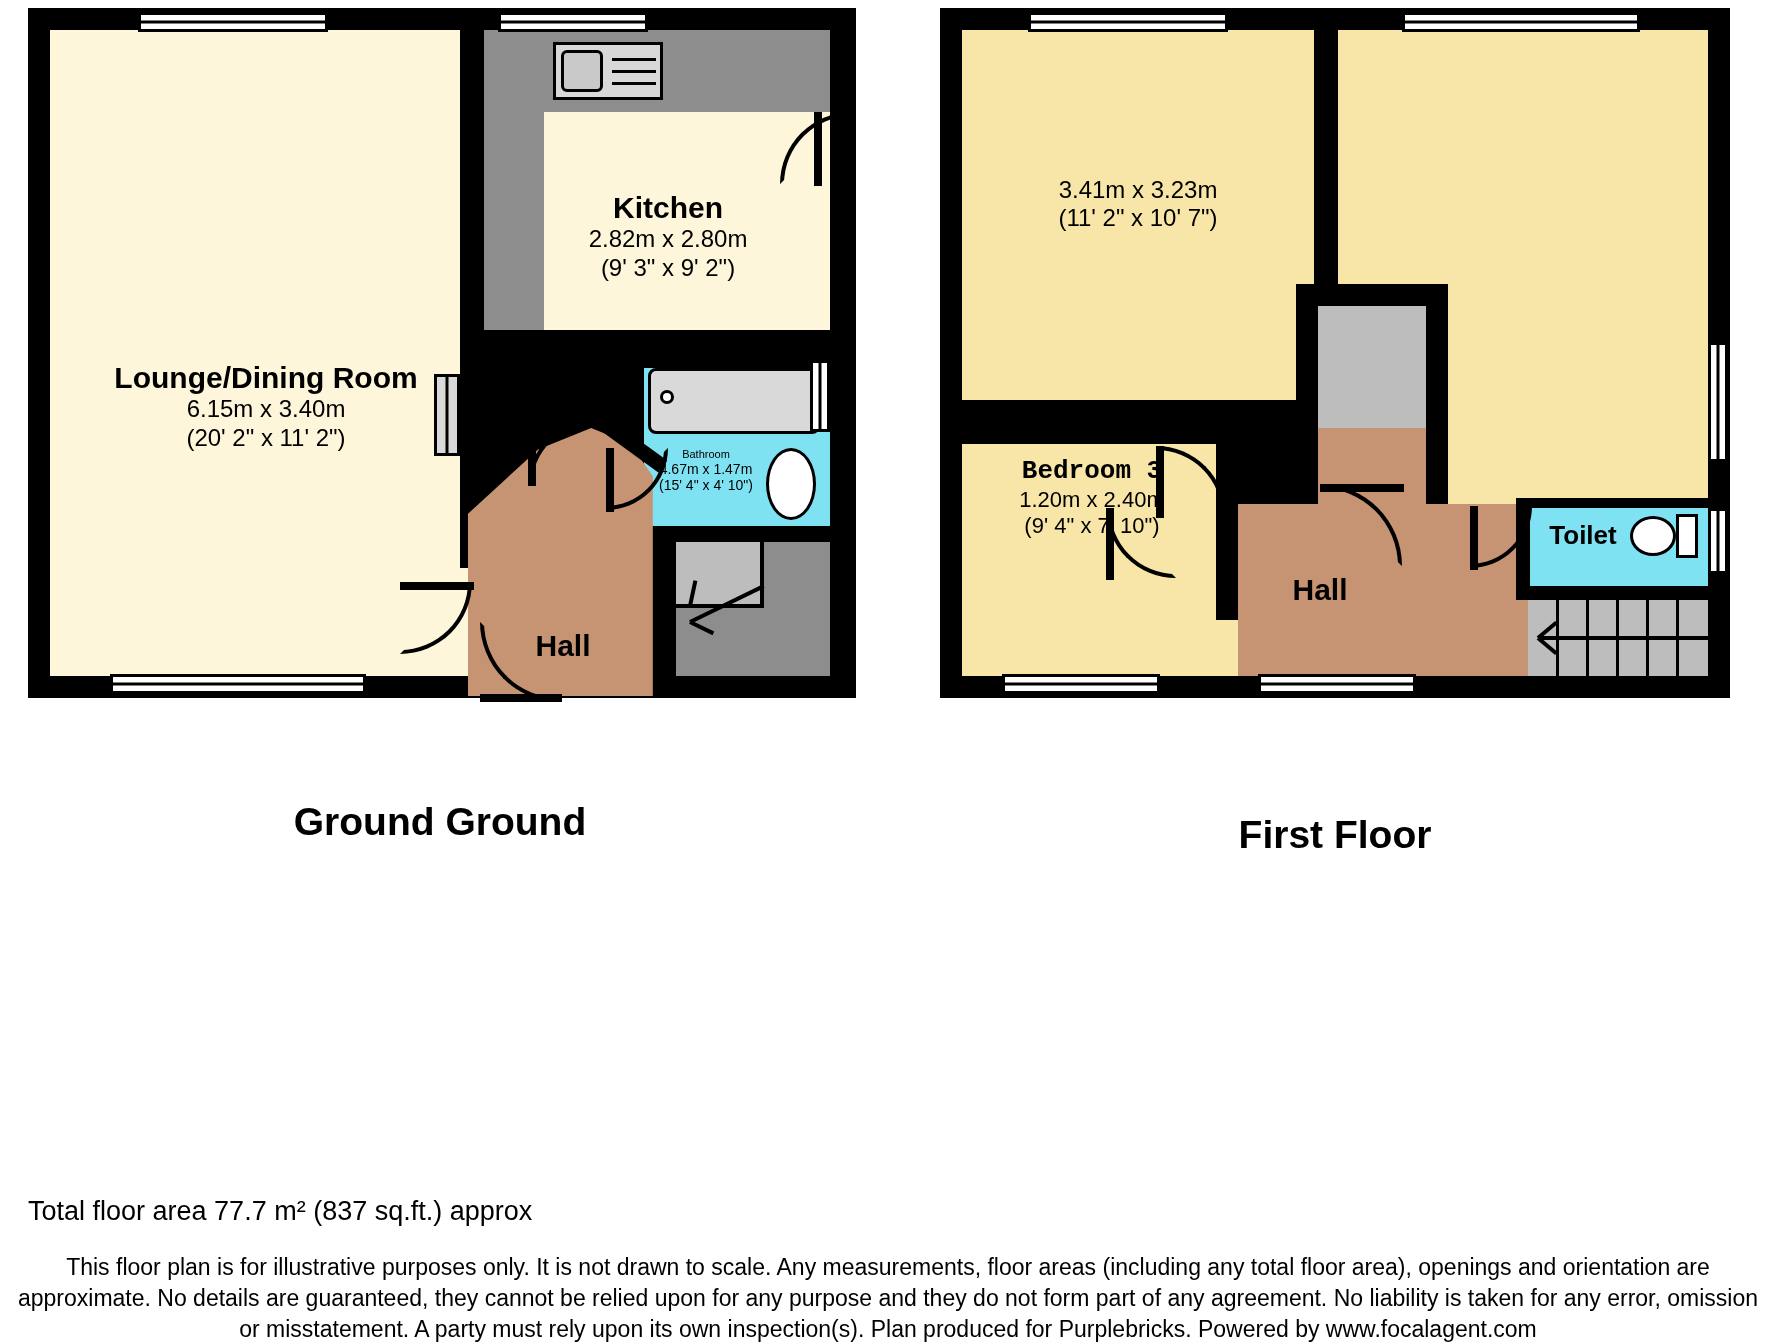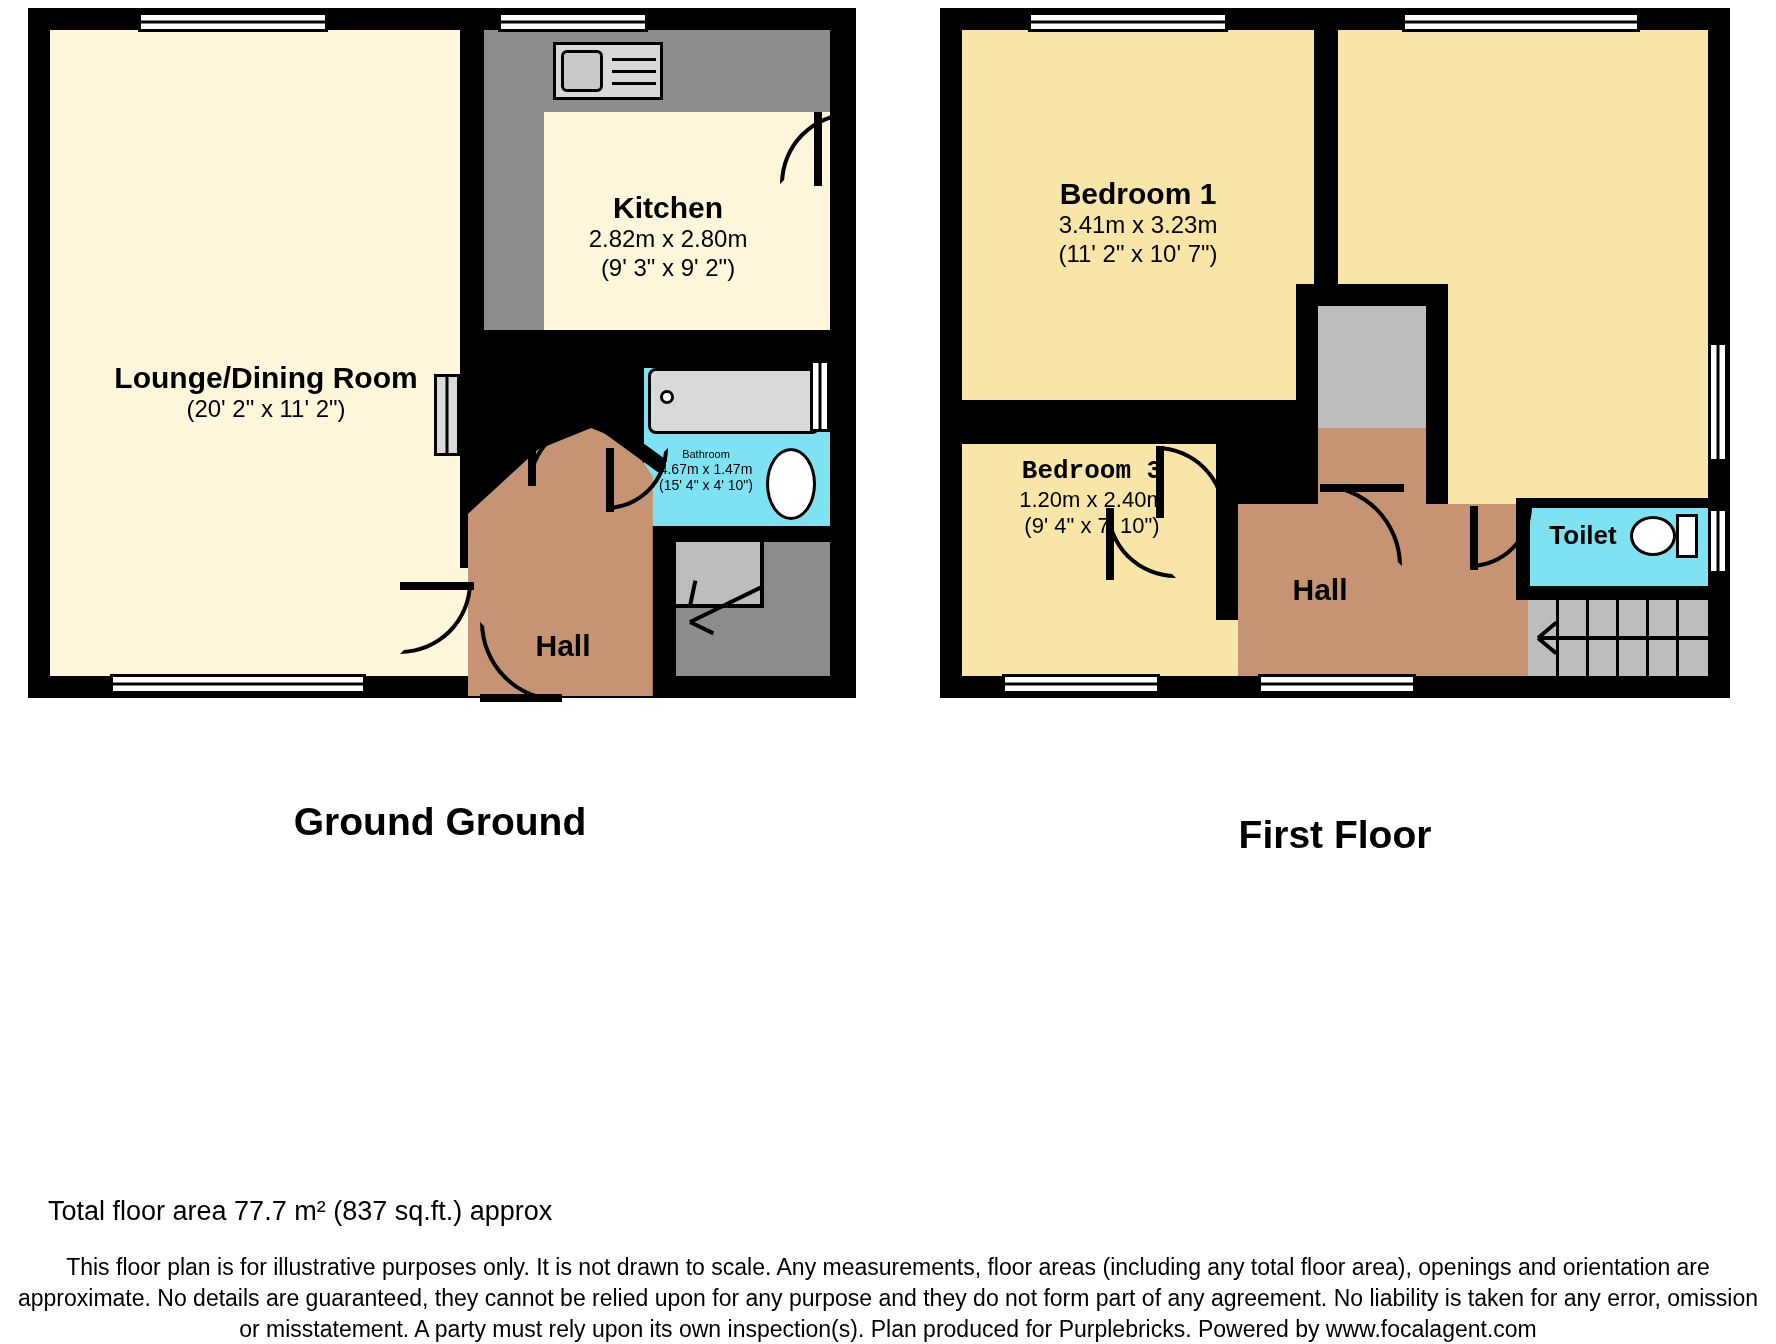--- a/index.html
+++ b/index.html
@@ -118,21 +118,20 @@
     background: #ffffff;
   }
 
   
   #total-area {
     position: absolute;
     left: 28px;
     top: 1196px;
     font-size: 27px;
     white-space: nowrap;
-    margin-left: 20px;
   }
   #disclaimer {
     position: absolute;
     left: 0;
     top: 1252px;
     width: 1776px;
     text-align: center;
     font-size: 23px;
     line-height: 1.35;
     padding: 0 10px;
@@ -206,20 +205,21 @@
     <div class="leaf" style="left:452px; top:686px; width:82px; height:8px;"></div>
 
     <div class="window" style="left:110px; top:4px; width:190px; height:20px;"></div>
     <div class="window" style="left:470px; top:4px; width:150px; height:20px;"></div>
     <div class="window" style="left:82px; top:666px; width:256px; height:20px;"></div>
     <div class="window vert" style="left:782px; top:352px; width:20px; height:72px;"></div>
     <div class="window vert" style="left:406px; top:366px; width:26px; height:82px; background:#d9d9d9;"></div>
 
     <div class="label" style="left:48px; top:352px; width:380px;">
       <span class="name">Lounge/Dining Room</span>
+      <span class="dim">6.15m x 3.40m</span>
       <span class="dim">(20' 2" x 11' 2")</span>
     </div>
 
     <div class="label" style="left:490px; top:182px; width:300px;">
       <span class="name">Kitchen</span>
       <span class="dim">2.82m x 2.80m</span>
       <span class="dim">(9' 3" x 9' 2")</span>
     </div>
 
     <div class="label small" style="left:608px; top:440px; width:140px;">
@@ -291,21 +291,20 @@
     <div class="leaf" style="left:530px; top:498px; width:8px; height:64px;"></div>
 
     <div class="window" style="left:88px; top:4px; width:200px; height:20px;"></div>
     <div class="window" style="left:462px; top:4px; width:238px; height:20px;"></div>
     <div class="window vert" style="left:768px; top:334px; width:20px; height:120px;"></div>
     <div class="window vert" style="left:768px; top:500px; width:20px; height:66px;"></div>
     <div class="window" style="left:62px; top:666px; width:158px; height:20px;"></div>
     <div class="window" style="left:318px; top:666px; width:158px; height:20px;"></div>
 
     <div class="label" style="left:40px; top:168px; width:316px;">
-      <span class="name">Bedroom 1</span>
       <span class="dim">3.41m x 3.23m</span>
       <span class="dim">(11' 2" x 10' 7")</span>
     </div>
 
 
     <div class="label" style="left:18px; top:448px; width:268px;">
       <span class="name" style="font-size:26px;font-family:Liberation Mono, monospace;">Bedroom 3</span>
       <span class="dim" style="font-size:22px;">1.20m x 2.40m</span>
       <span class="dim" style="font-size:22px;">(9' 4" x 7' 10")</span>
     </div>

